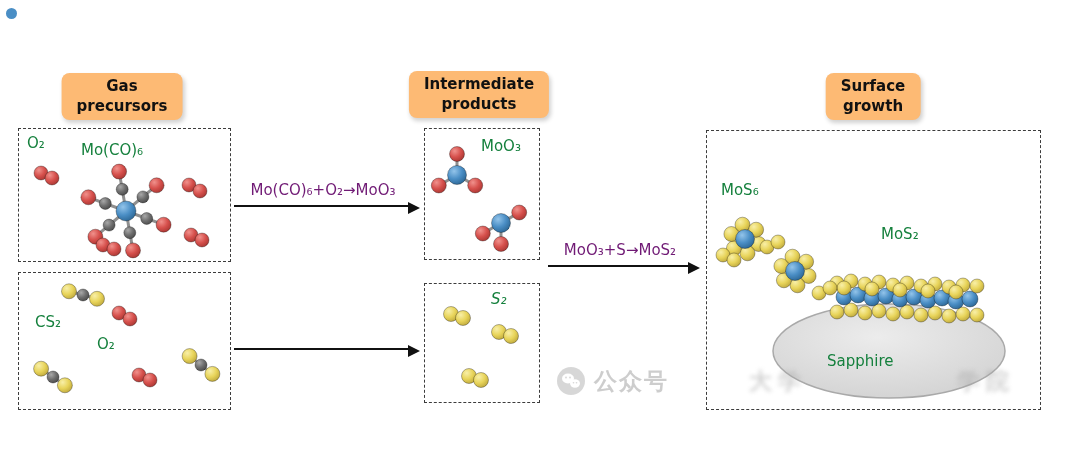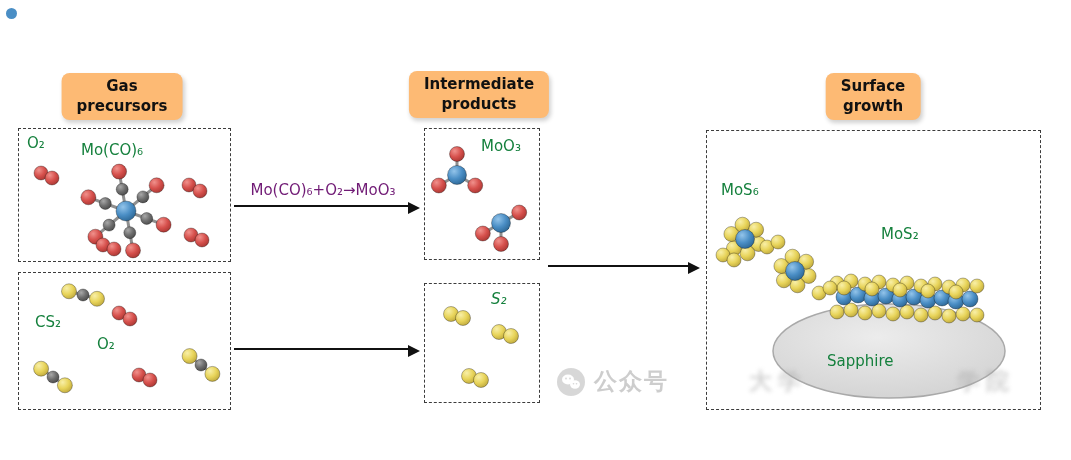--- a/index.html
+++ b/index.html
@@ -9,21 +9,21 @@
        border-radius:8px;font-weight:bold;font-size:15px;line-height:1.3;text-align:center;
        white-space:pre-line;box-shadow:2px 3px 4px rgba(0,0,0,.18);}
   .box{position:absolute;border:1.5px dashed #3c3c3c;}
   .fill{position:absolute;left:0;top:0;width:100%;height:100%;}
   .lbl{position:absolute;font-size:15px;color:#15803d;white-space:nowrap;}
   .arrow{position:absolute;height:0;border-top:2.6px solid #111;}
   .arrow::after{content:'';position:absolute;right:-12px;top:-5.2px;
        border-left:12px solid #111;border-top:6.5px solid transparent;border-bottom:6.5px solid transparent;}
   .rxn{position:absolute;font-size:15px;text-align:center;color:#701a75;white-space:nowrap;}
   .dot{position:absolute;left:6px;top:8px;width:11px;height:11px;border-radius:50%;background:#4a8ec5;}
-  .watermark{position:absolute;left:556px;top:366px;display:flex;align-items:flex-end;opacity:.5;filter:blur(.4px);}
+  .watermark{position:absolute;left:556px;top:366px;display:flex;align-items:flex-start;opacity:.5;filter:blur(.4px);}
   .wm-icon{width:30px;height:30px;flex:0 0 auto;}
   .wm-text{font-size:23px;font-weight:bold;color:#9d9d9d;margin-left:8px;letter-spacing:2px;}
   .wm-frag{font-size:23px;font-weight:bold;color:#a7a7a7;filter:blur(2.2px);letter-spacing:6px;}
   .wm-frag.f1{margin-left:80px;}
   .wm-frag.f2{margin-left:150px;}
 </style>
 </head>
 <body>
 
 <div class="stage">
@@ -279,20 +279,21 @@
     <div class="lbl" style="left:14px;top:50px;">MoS₆</div>
     <div class="lbl" style="left:158px;top:94px;margin-left:16px;">MoS₂</div>
     <div class="lbl" style="left:120px;top:221px;width:140px;text-align:left;">Sapphire</div>
   </div>
 
   <div class="rxn" style="left:228px;top:181px;width:190px;">Mo(CO)₆+O₂→MoO₃</div>
   <div class="arrow" style="left:234px;top:205px;width:174px;"></div>
 
   <div class="arrow" style="left:234px;top:348px;width:174px;"></div>
 
+  <div class="rxn" style="left:536px;top:241px;width:168px;">MoO₃+S→MoS₂</div>
   <div class="arrow" style="left:548px;top:265px;width:140px;"></div>
 
   <div class="watermark">
     <svg class="wm-icon" viewBox="0 0 30 30">
       <circle cx="15" cy="15" r="14" fill="#b0b0b0"></circle>
       <ellipse cx="12" cy="12.5" rx="6" ry="5" fill="#fff"></ellipse>
       <ellipse cx="19" cy="17.5" rx="5" ry="4.2" fill="#fff"></ellipse>
       <circle cx="10" cy="11.5" r="0.9" fill="#b0b0b0"></circle>
         <circle cx="14" cy="11.5" r="0.9" fill="#b0b0b0"></circle>
       <circle cx="17.5" cy="16.8" r="0.8" fill="#b0b0b0"></circle>

